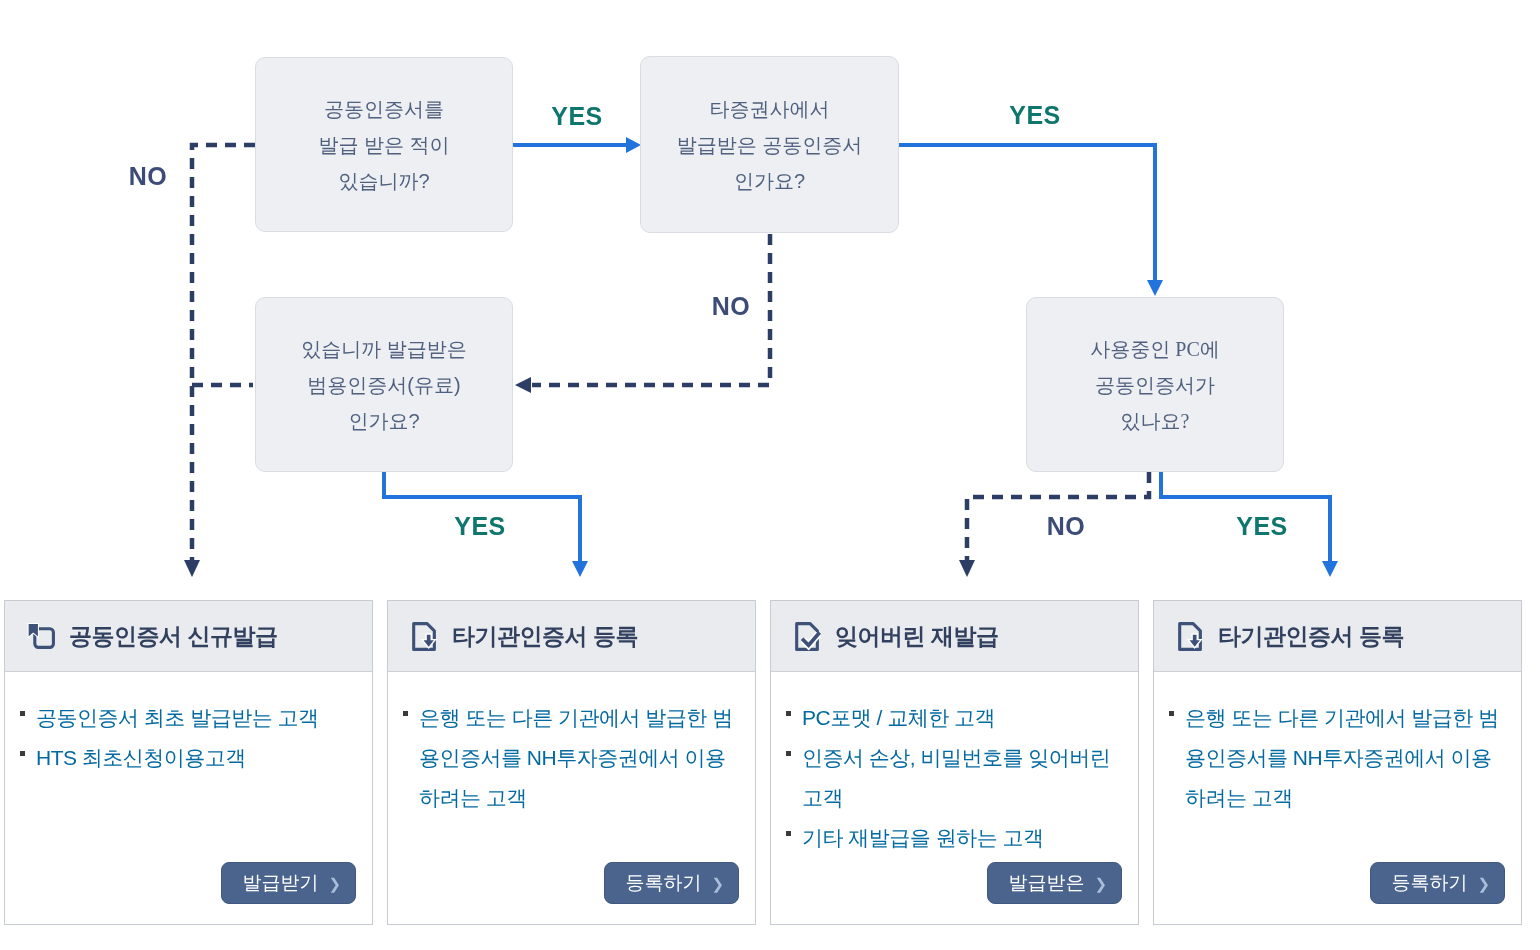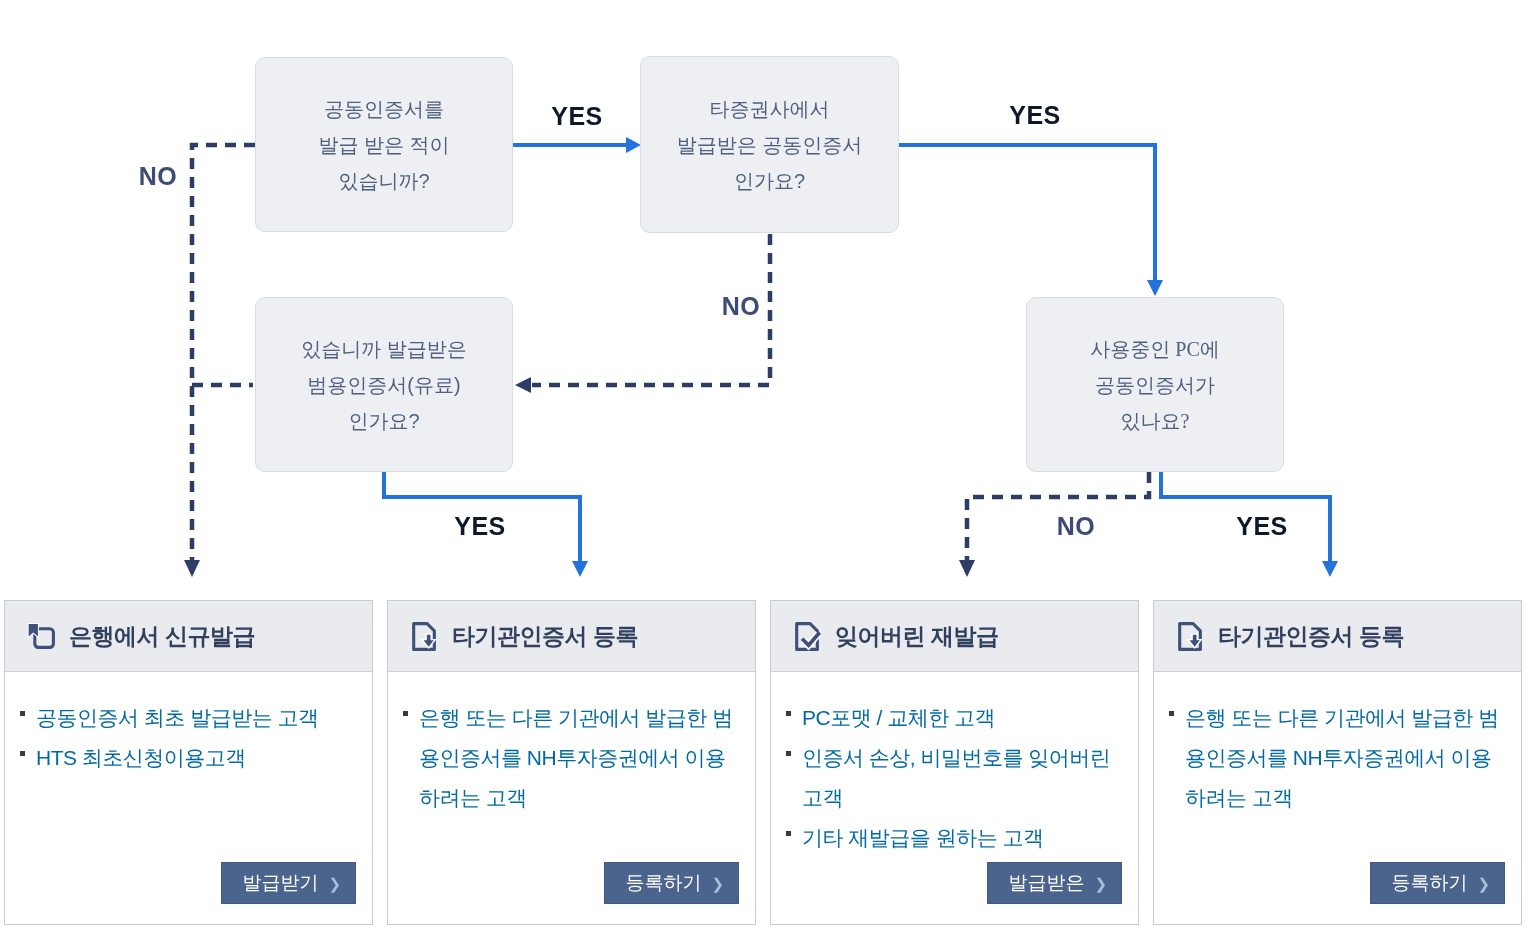--- a/index.html
+++ b/index.html
@@ -28,22 +28,22 @@
   .box-q1 { left: 255px; top: 57px;  width: 258px; height: 175px; }
   .box-q2 { left: 640px; top: 56px;  width: 259px; height: 177px; }
   .box-q3 { left: 255px; top: 297px; width: 258px; height: 175px; }
   .box-q4 { left: 1026px; top: 297px; width: 258px; height: 175px; font-family: Liberation Serif, serif; }
 
   .flow-label {
     position: absolute;
     transform: translate(-50%, -50%);
     font-size: 25px; font-weight: bold; letter-spacing: 0.5px;
   }
-  .flow-label.yes { color: #0f172a; }
-  .flow-label.no  { color: #3d4c77; margin-left: 10px; }
+  .flow-label.yes { color: #0f766e; }
+  .flow-label.no  { color: #3d4c77; }
   .lbl-yes1 { left: 577px;  top: 116px; }
   .lbl-yes2 { left: 1035px; top: 115px; }
   .lbl-no1  { left: 148px;  top: 176px; }
   .lbl-no2  { left: 731px;  top: 306px; }
   .lbl-yes3 { left: 480px;  top: 526px; }
   .lbl-no3  { left: 1066px; top: 526px; }
   .lbl-yes4 { left: 1262px; top: 526px; }
 
   
   .cards {
@@ -81,21 +81,21 @@
     content: "";
     position: absolute; left: 1px; top: 13px;
     width: 5px; height: 5px;
     background: #3a3a3a;
   }
   .card-button {
     position: absolute; right: 16px; bottom: 20px;
     height: 42px; min-width: 128px;
     background: #4a648e;
     border: 1px solid #41597f;
-    border-radius: 0;
+    border-radius: 8px;
     color: #ffffff; font-size: 19px;
     font-family: "Liberation Sans", "DejaVu Sans", sans-serif;
     display: inline-flex; align-items: center; justify-content: center;
     gap: 10px; padding: 0 14px 0 20px;
     cursor: pointer;
   }
   .chevron {
     color: #aabdd9; font-size: 15px; font-weight: bold;
     line-height: 1;
   }
@@ -170,21 +170,21 @@
   <div class="flow-label yes lbl-yes4">YES</div>
 
   <div class="cards">
 
     <div class="card">
       <div class="card-header">
         <svg class="hdr-icon" width="31" height="31" viewBox="0 0 30 30">
           <rect x="9.5" y="7.5" width="18" height="18" rx="3.5" fill="none" stroke="#3e5178" stroke-width="3"></rect>
           <path d="M3,2.5 h10 v13.5 l-5,-4.2 -5,4.2 z" fill="#3e5178" stroke="#ffffff" stroke-width="1"></path>
         </svg>
-        <span class="card-title">은행에서 신규발급</span>
+        <span class="card-title">공동인증서 신규발급</span>
       </div>
       <div class="card-body">
         <ul class="bullet-list">
           <li>공동인증서 최초 발급받는 고객</li>
           <li>HTS 최초신청이용고객</li>
         </ul>
       </div>
       <button class="card-button">
         <span>발급받기</span>
         <span class="chevron">❯</span>

